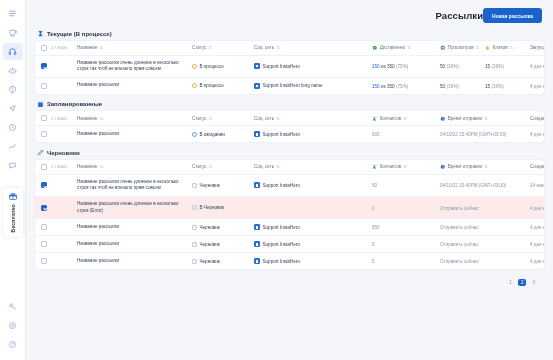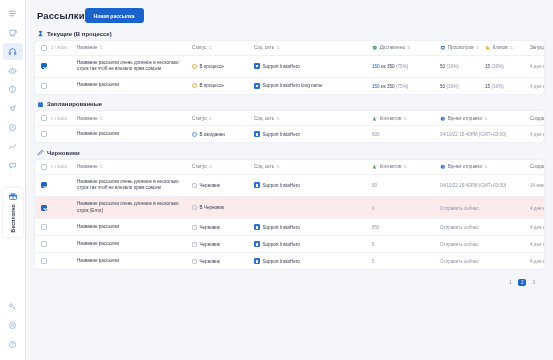--- a/index.html
+++ b/index.html
@@ -43,21 +43,21 @@
   .promo-label {
     writing-mode: vertical-rl; text-orientation: mixed;
     transform: rotate(180deg);
     font-size: 5px; font-weight: 700; color: #2c3246;
     margin-top: 3px; letter-spacing: .2px;
   }
   .side-bottom { margin-top: auto; padding-bottom: 5px; display:flex; flex-direction:column; align-items:center; }
 
   
   .main { flex: 1; height: 360px; overflow: hidden; padding: 0 9px; position: relative; }
-  .topbar { display: flex; align-items: center; justify-content: flex-start; padding: 8px 2px 7px 2px; }
+  .topbar { display: flex; align-items: center; justify-content: flex-end; padding: 8px 2px 7px 2px; }
   .page-title { font-size: 9.5px; font-weight: 700; color: #1d2335; letter-spacing: .1px; }
   .btn-primary {
     background: #1a62cc; color: #fff; border: none; border-radius: 3px;
     font-size: 5px; font-weight: 600; padding: 4.5px 9px;
     font-family: "Liberation Sans", sans-serif; cursor: pointer;
   }
 
   .section { margin-bottom: 7px; }
   .section-head { display: flex; align-items: center; gap: 3px; padding: 0 2px 3.5px 2px; }
   .section-head .shico { width: 7px; height: 7px; display:flex; align-items:center; justify-content:center; }

